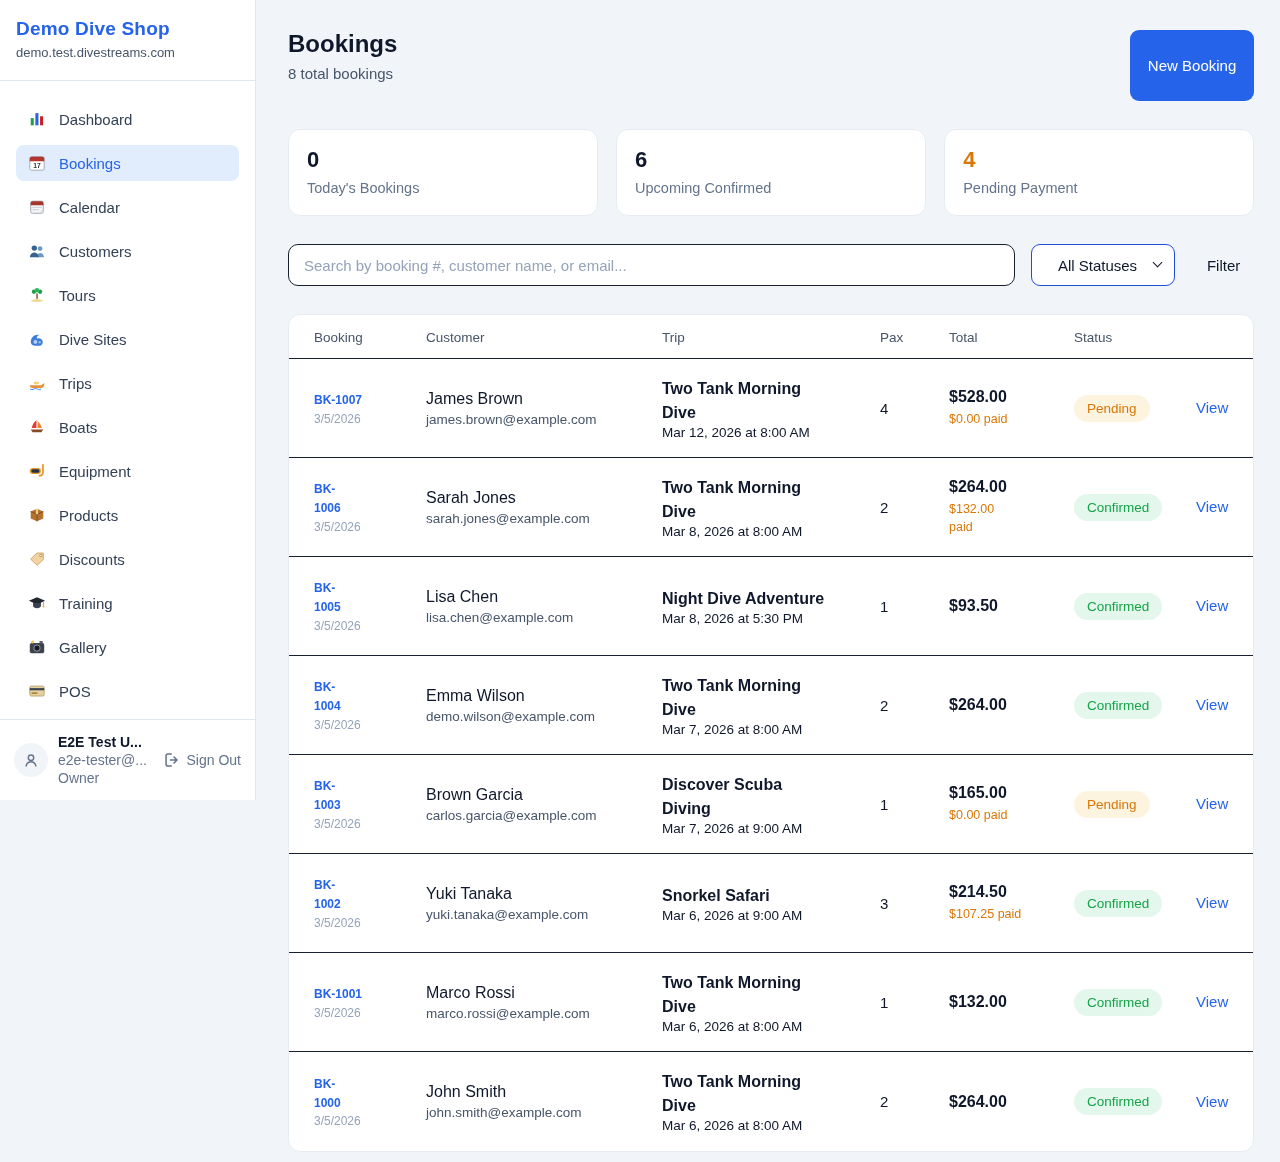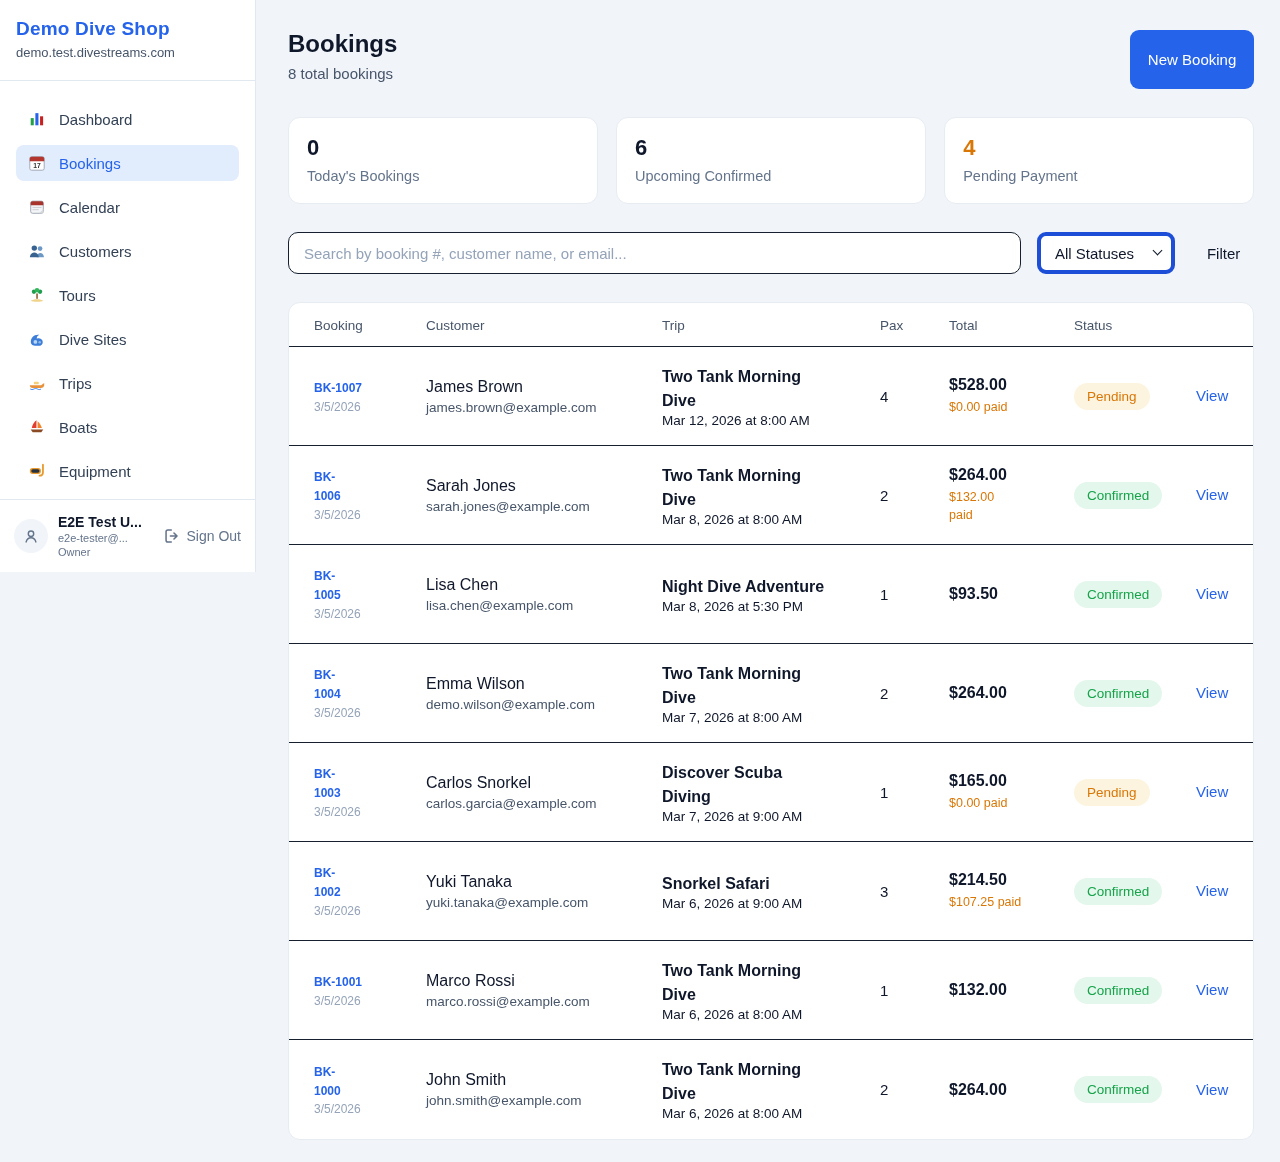--- a/index.html
+++ b/index.html
@@ -7,21 +7,21 @@
   body {
     font-family: "Liberation Sans", "DejaVu Sans", sans-serif;
     background:#f1f5f9;
     color:#0f172a;
     min-height:1162px;
   }
   .page { display:flex; align-items:flex-start; }
 
   
   .sidebar {
-    width:256px; min-width:256px; height:572px;
+    width:256px; min-width:256px; height:800px;
     background:#ffffff; border-right:1px solid #e2e8f0;
     display:flex; flex-direction:column;
   }
   .brand { padding:18px 16px 20px; border-bottom:1px solid #e2e8f0; }
   .brand-name { color:#2563eb; font-size:19px; font-weight:bold; letter-spacing:.2px; }
   .brand-domain { color:#475569; font-size:13px; margin-top:5px; }
 
   .nav { padding:20px 16px 0; flex:1; overflow:hidden; }
   .nav-item {
     display:flex; align-items:center; gap:13px;
@@ -35,51 +35,51 @@
   .side-footer {
     border-top:1px solid #e2e8f0; padding:14px 14px;
     display:flex; align-items:center; gap:10px;
   }
   .avatar {
     width:34px; height:34px; border-radius:50%; background:#f1f5f9;
     display:flex; align-items:center; justify-content:center; flex:none;
   }
   .ufields { min-width:0; }
   .uname { font-weight:bold; font-size:14px; color:#0f172a; white-space:nowrap; }
-  .uemail, .urole { font-size:11px; color:#64748b; margin-top:2px; white-space:nowrap; }
+  .uemail, .urole { font-size:14px; color:#64748b; margin-top:2px; white-space:nowrap; }
   .signout { display:flex; align-items:center; gap:6px; color:#64748b; font-size:14px; margin-left:auto; cursor:pointer; white-space:nowrap; }
 
   
   .main { flex:1; padding:30px 32px 32px; }
   .header-row { display:flex; justify-content:space-between; align-items:flex-start; margin-bottom:28px; }
   .page-title { font-size:24px; font-weight:bold; color:#0f172a; }
   .page-subtitle { font-size:15px; color:#475569; margin-top:7px; }
   .btn-primary {
     background:#2563eb; color:#fff; border:none; border-radius:9px;
-    padding:21px 18px; font-size:15px; font-weight:500; cursor:pointer;
+    padding:27px 18px; font-size:15px; font-weight:500; cursor:pointer;
     font-family:inherit;
   }
 
   .stats { display:flex; gap:18px; margin-bottom:28px; }
   .stat-card { flex:1; background:#fff; border:1px solid #e7ecf2; border-radius:12px; padding:17px 18px 19px; }
   .stat-value { font-size:22px; font-weight:bold; color:#0f172a; }
   .stat-label { font-size:14.5px; color:#64748b; margin-top:7px; }
 
   .filter-row { display:flex; align-items:center; gap:18px; margin-bottom:28px; }
   .search-input {
     flex:1; height:42px; border:1px solid #16202e; border-radius:10px;
     padding:14px 15px; font-size:15px; color:#0f172a; background:#fff;
     font-family:inherit; outline:none;
   }
   .search-input::placeholder { color:#94a3b8; }
   .select-wrap { position:relative; margin-left:-2px; }
   .status-select {
     appearance:none; -webkit-appearance:none; -moz-appearance:none;
-    height:42px; border:4px solid #1d4ed8; border-radius:9px; background:#fff;
-    padding:0 36px 0 14px; font-size:15px; color:#0f172a; font-family:inherit; cursor:pointer;
+    height:42px; border:1px solid #1d4ed8; border-radius:9px; background:#fff;
+    padding:0 36px 0 26px; font-size:15px; color:#0f172a; font-family:inherit; cursor:pointer;
   }
   .chev { position:absolute; right:14px; top:15px; width:7px; height:7px;
     border-right:1.8px solid #0f172a; border-bottom:1.8px solid #0f172a;
     transform:rotate(45deg); pointer-events:none; }
   .filter-label { font-size:15px; color:#0f172a; padding:0 14px; cursor:pointer; }
 
   
   .table-card { background:#fff; border:1px solid #e7ecf2; border-radius:12px; overflow:hidden; }
   .thead, .trow {
     display:grid;
@@ -432,21 +432,21 @@
     <div class="cell">
       <a class="view-link" style="color: rgb(37, 99, 235);">View</a>
     </div>
   </div>
           <div class="trow">
     <div class="cell">
       <a class="bk-link" style="color: rgb(37, 99, 235);">BK-<br>1003</a>
       <div class="bk-date">3/5/2026</div>
     </div>
     <div class="cell">
-      <div class="cust-name">Carlos Snorkel</div>
+      <div class="cust-name">Brown Garcia</div>
       <div class="cust-email">carlos.garcia@example.com</div>
     </div>
     <div class="cell">
       <div class="trip-name">Discover Scuba Diving</div>
       <div class="trip-date">Mar 7, 2026 at 9:00 AM</div>
     </div>
     <div class="cell c-pax">1</div>
     <div class="cell">
       <div class="total-amount">$165.00</div>
       <div class="total-paid" style="color: rgb(217, 119, 6);">$0.00 paid</div>

